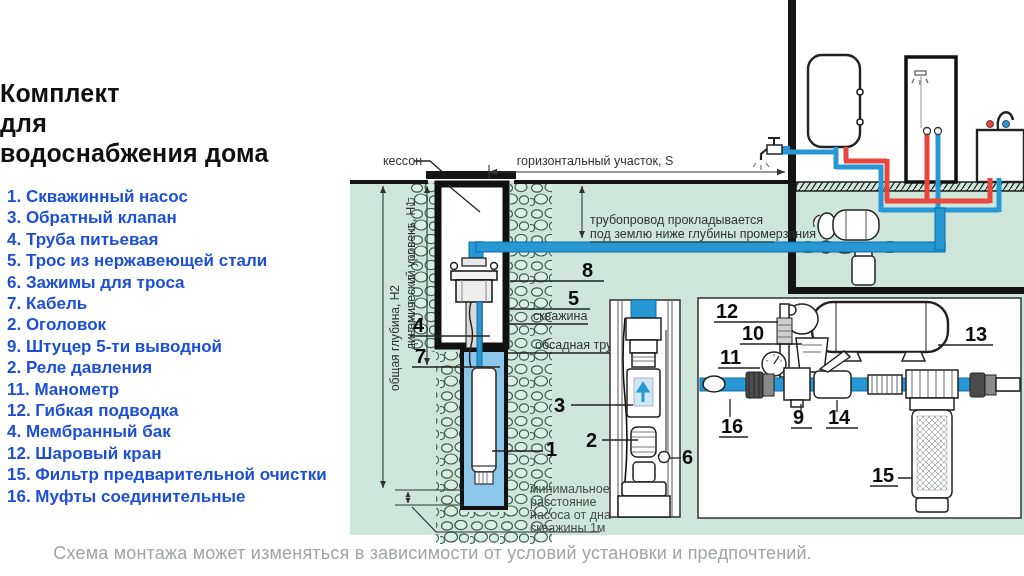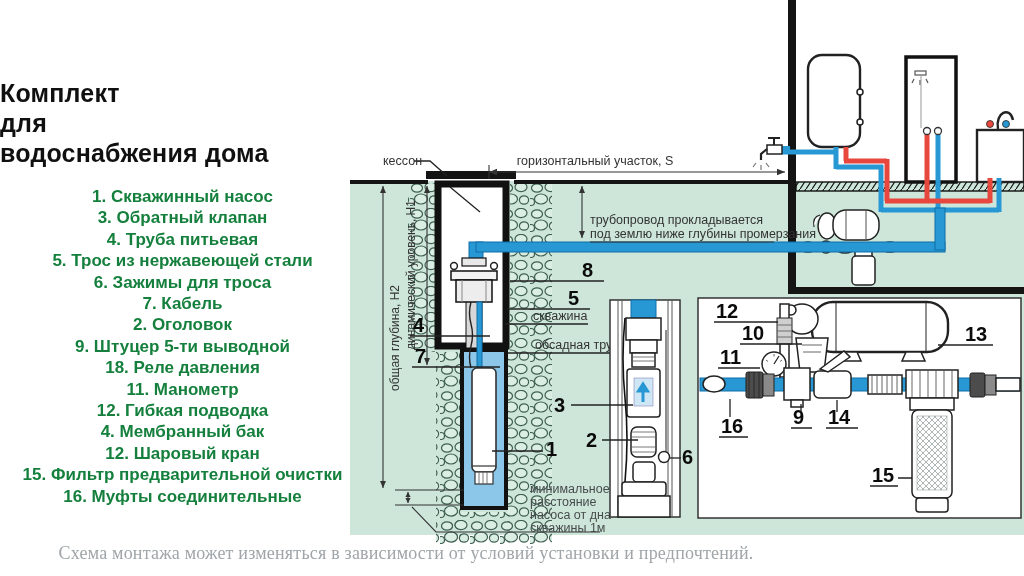--- a/index.html
+++ b/index.html
@@ -2,24 +2,24 @@
 <html style="--c-ground: #cde6d9; --c-stone: #3f5f50; --c-stone_fill: #daeee4; --c-pipe_blue: #2798d4; --c-pipe_blue_dark: #0e6fa8; --c-pipe_red: #e8473d; --c-water: #8cc6e8; --c-note_gray: #9fa5a8; --c-dim: #474c4e;"><head>
 <meta charset="utf-8">
 <style>
   html,body{margin:0;padding:0;}
   body{width:1024px;height:576px;position:relative;background:#ffffff;overflow:hidden;
        font-family:"Liberation Sans",sans-serif;}
   .stage{position:absolute;inset:0;width:1024px;height:576px;}
   .left-col{position:absolute;left:0;top:0;width:358px;}
   .title{margin-top:78px;text-align:left;font-weight:bold;color:#101010;
          font-size:25px;line-height:30px;letter-spacing:.2px;}
-  .parts{margin-top:18px;padding-left:7px;font-weight:bold;color:#15803d;
-         font-size:17px;line-height:21.4px;white-space:nowrap;text-align:center;}
-  .footer-note{position:absolute;left:0;top:543px;width:812px;text-align:center;
-         color:var(--c-note_gray,#9fa5a8);font-size:18px;letter-spacing:.2px;font-family:Liberation Serif, serif;}
+  .parts{margin-top:18px;padding-left:7px;font-weight:bold;color:#1d4ed8;
+         font-size:17px;line-height:21.4px;white-space:nowrap;}
+  .footer-note{position:absolute;left:0;top:543px;width:812px;text-align:right;
+         color:var(--c-note_gray,#9fa5a8);font-size:18px;letter-spacing:.2px;}
   svg text{font-family:"Liberation Sans",sans-serif;}
   .lbl{font-size:12.5px;fill:#333;}
   .dim-lbl{font-size:12px;fill:#333;}
   .mini{font-size:12.5px;fill:var(--c-dim,#474c4e);}
   .num{font-size:20px;font-weight:bold;fill:#0b0b0b;}
   .ln{stroke:#222;stroke-width:1.3;fill:none;}
   .ground-fill{fill:var(--c-ground,#cde6d9);}
   .water-fill{fill:var(--c-water,#8cc6e8);}
   .pipe-b{fill:var(--c-pipe_blue,#2798d4);stroke:var(--c-pipe_blue_dark,#0e6fa8);stroke-width:1;}
   .hpipe-b{stroke:var(--c-pipe_blue,#2798d4);stroke-width:5;fill:none;}
@@ -41,21 +41,21 @@
     </div>
     <div class="parts">
       <div>1. Скважинный насос</div>
       <div>3. Обратный клапан</div>
       <div>4. Труба питьевая</div>
       <div>5. Трос из нержавеющей стали</div>
       <div>6. Зажимы для троса</div>
       <div>7. Кабель</div>
       <div>2. Оголовок</div>
       <div>9. Штуцер 5-ти выводной</div>
-      <div>18. Реле давления</div>
+      <div>2. Реле давления</div>
       <div>11. Манометр</div>
       <div>12. Гибкая подводка</div>
       <div>4. Мембранный бак</div>
       <div>12. Шаровый кран</div>
       <div>15. Фильтр предварительной очистки</div>
       <div>16. Муфты соединительные</div>
     </div>
   </div>
 
   <svg width="674" height="576" viewBox="0 0 674 576" style="position:absolute;left:350px;top:0;">

